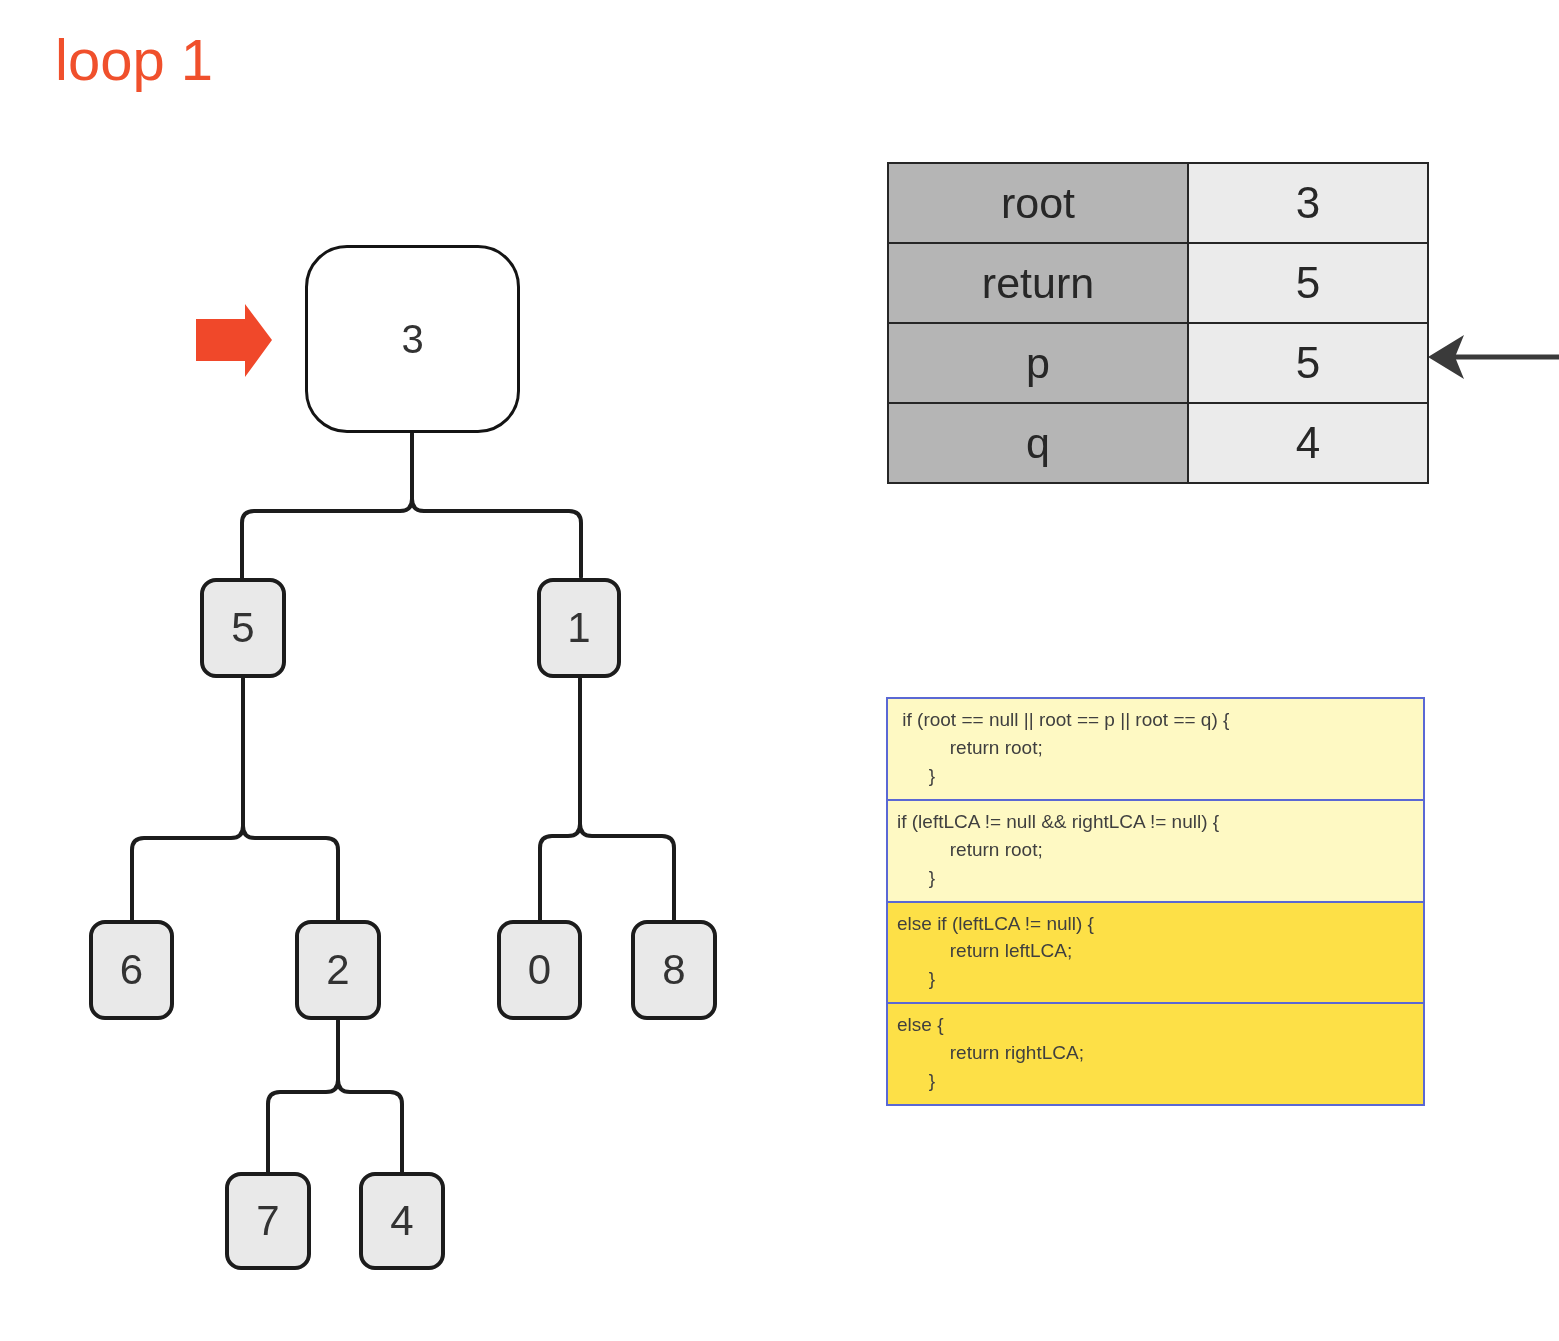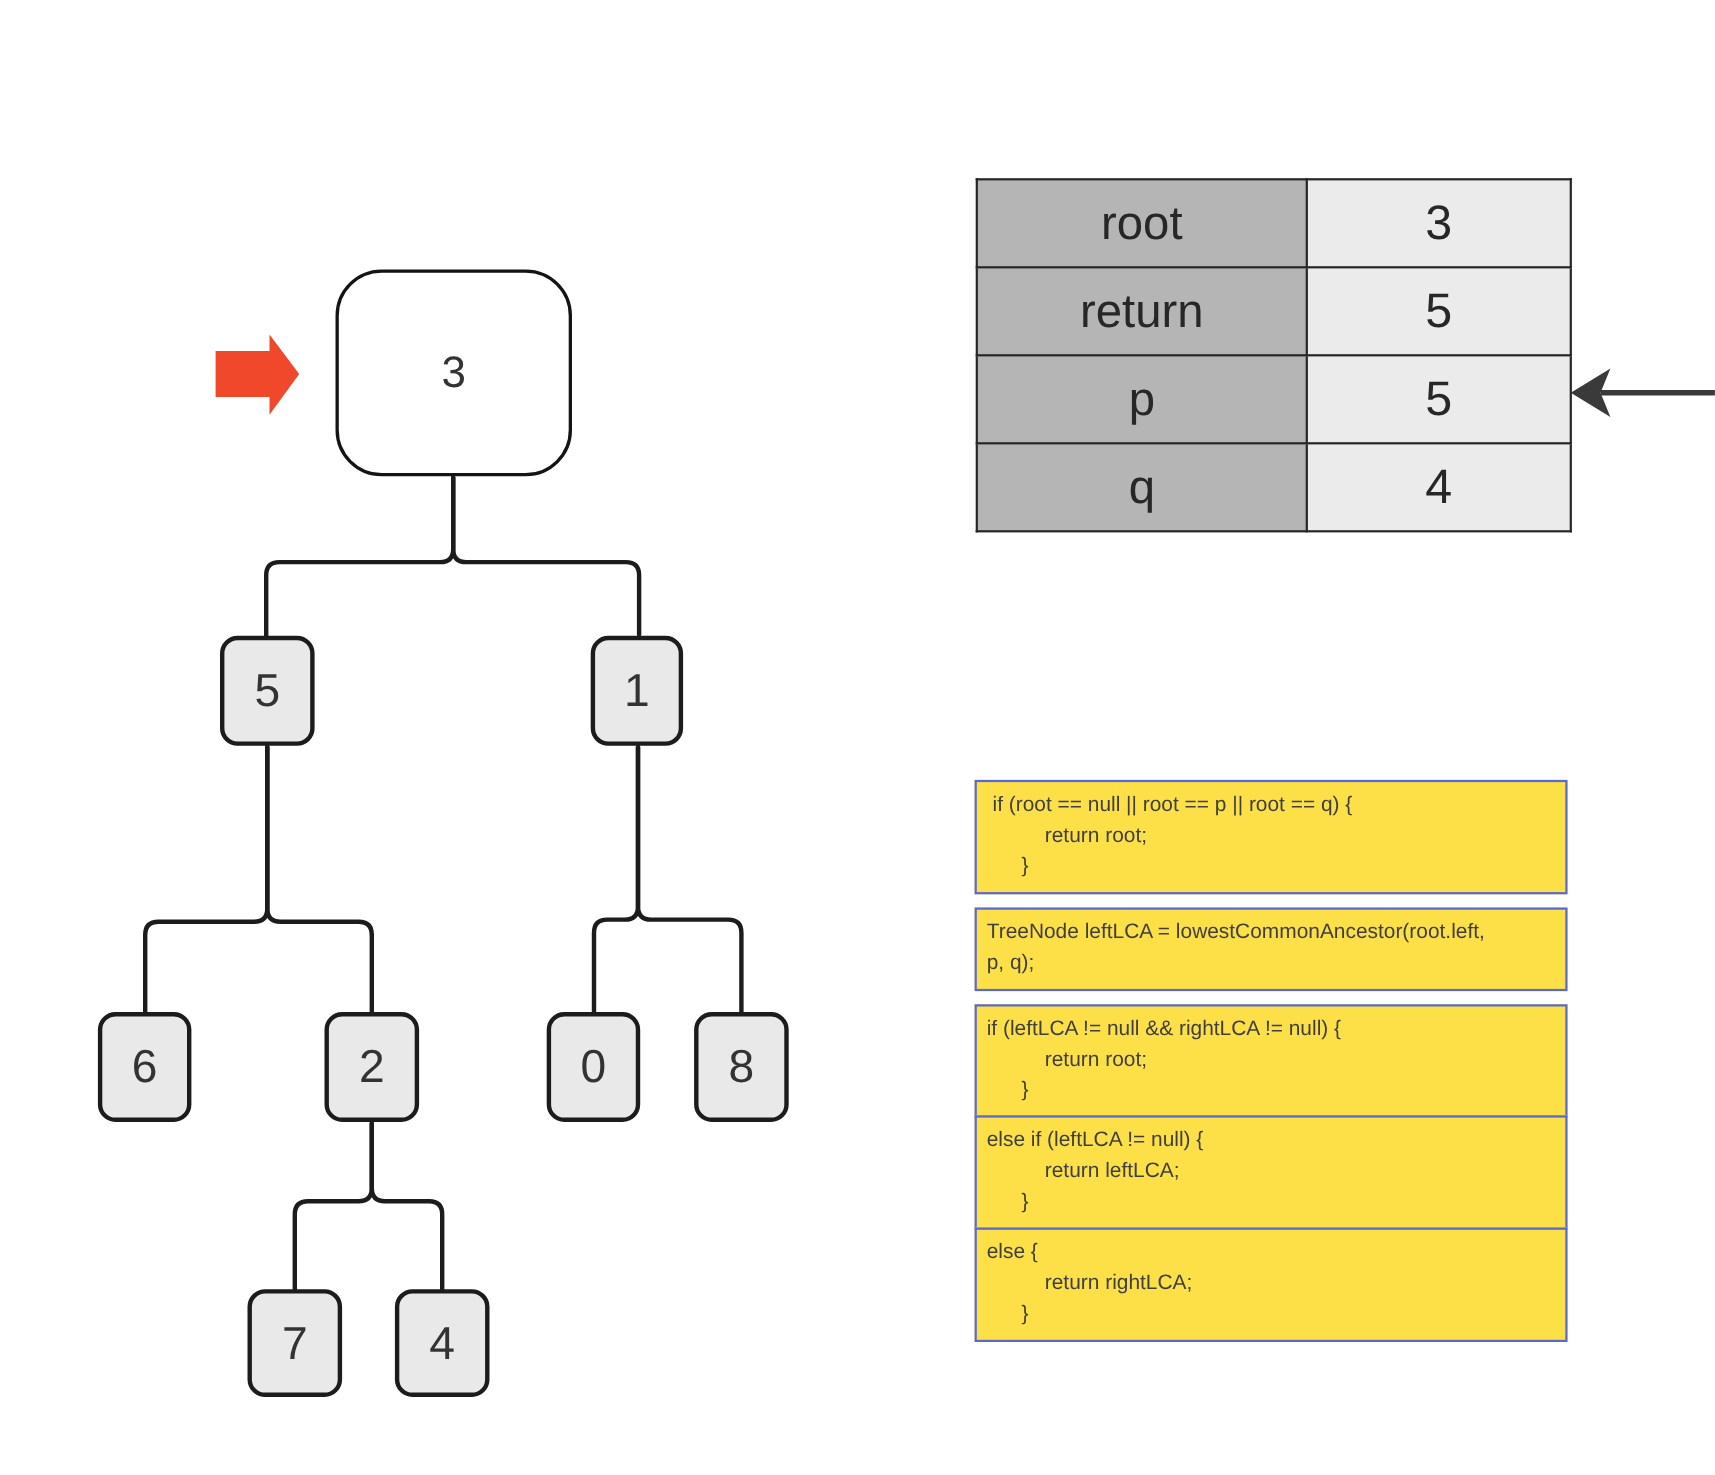--- a/index.html
+++ b/index.html
@@ -56,27 +56,28 @@
   .code-block{
     position:absolute;left:886px;top:697px;width:539px;box-sizing:border-box;
   }
   .code-section{
     box-sizing:border-box;border:2px solid #5a68d4;background:#fde047;
     padding:7px 9px 9px 9px;margin-top:-2px;
     font-size:19px;line-height:1.47;color:#3f3f3f;
     white-space:pre-wrap;word-break:break-word;
   }
   .code-section:first-child{margin-top:0;}
-  .code-section.hl{background:#fde047;margin-top:12px;}
+  .code-section.hl{background:#fef9c3;}
 </style>
 </head>
 <body>
 
 <div class="canvas">
 
+  <div class="page-title">loop 1</div>
 
   <svg class="layer" viewBox="0 0 1559 1341" aria-hidden="true">
 
     <path class="edge" d="M412,434 V499 Q412,511 400,511 H254 Q242,511 242,523 V578"></path>
     <path class="edge" d="M412,434 V499 Q412,511 424,511 H569 Q581,511 581,523 V577"></path>
 
     <path class="edge" d="M243,679 V826 Q243,838 231,838 H144 Q132,838 132,850 V920"></path>
     <path class="edge" d="M243,679 V826 Q243,838 255,838 H326 Q338,838 338,850 V920"></path>
 
     <path class="edge" d="M580,679 V824 Q580,836 568,836 H552 Q540,836 540,848 V920"></path>
@@ -139,22 +140,20 @@
         <td class="name">q</td>
         <td class="value">4</td>
       </tr>
     </tbody>
   </table>
 
   <div class="code-block">
     <div class="code-section hl"> if (root == null || root == p || root == q) {
           return root;
       }</div>
-    <div class="code-section hl">TreeNode leftLCA = lowestCommonAncestor(root.left,
-p, q);</div>
     <div class="code-section hl">if (leftLCA != null &amp;&amp; rightLCA != null) {
           return root;
       }</div>
     <div class="code-section">else if (leftLCA != null) {
           return leftLCA;
       }</div>
     <div class="code-section">else {
           return rightLCA;
       }</div>
   </div>

